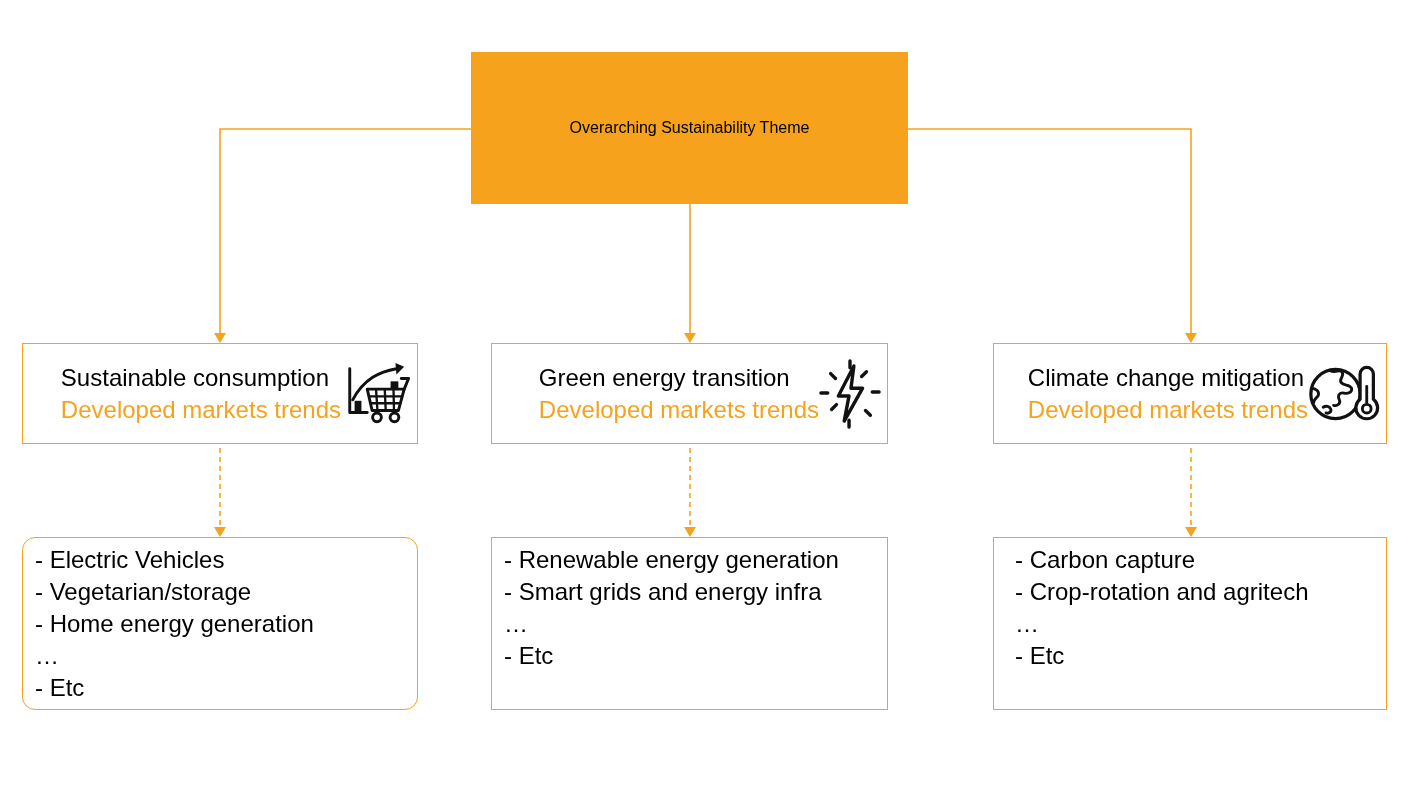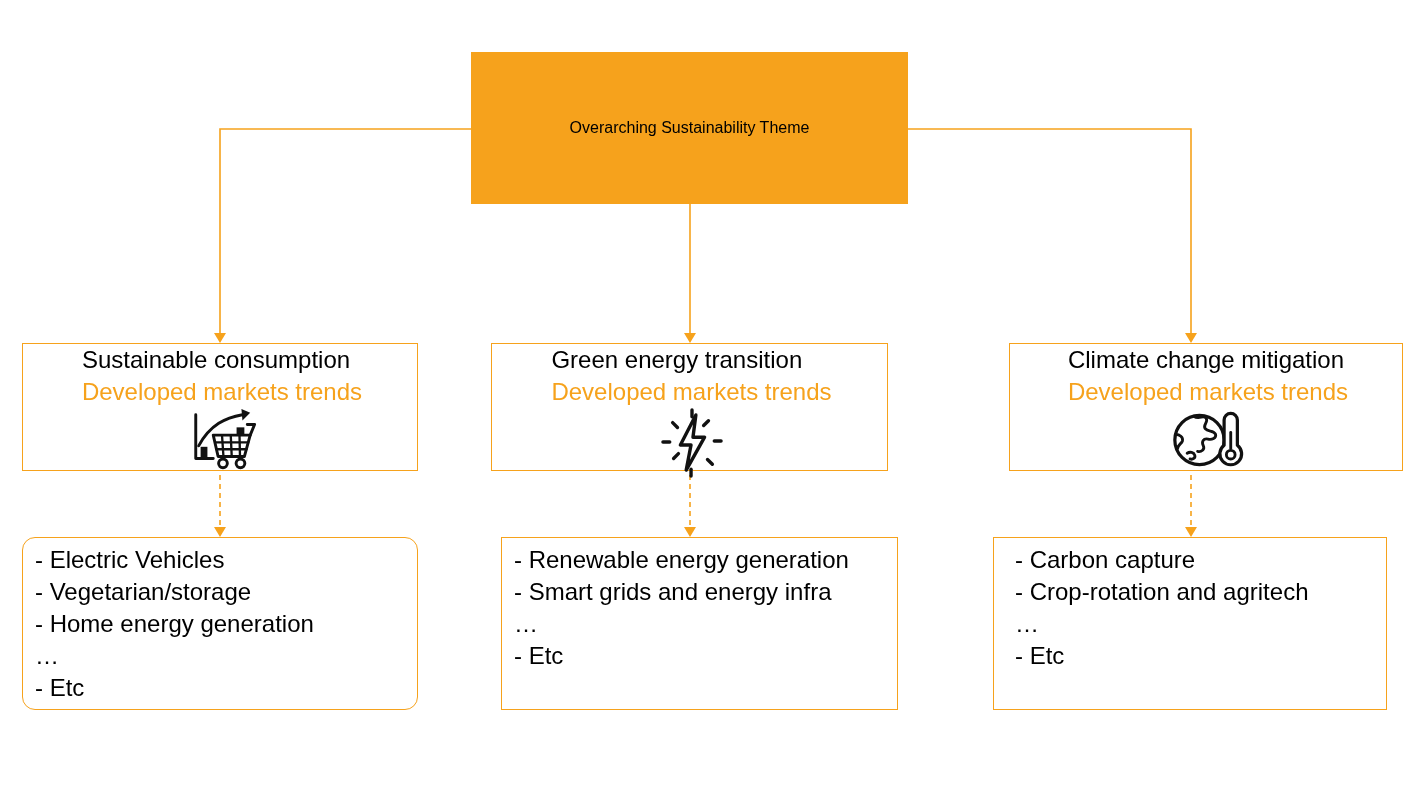--- a/index.html
+++ b/index.html
@@ -28,49 +28,48 @@
     left: 471px; top: 52px;
     width: 437px; height: 152px;
     background: var(--accent);
     display: flex; align-items: center; justify-content: center;
     font-size: 16px;
     color: var(--ink);
   }
 
   .branch-box {
     position: absolute;
-    top: 343px; height: 128px;
+    top: 343px; height: 101px;
     box-sizing: border-box;
     background: #ffffff;
     border: 1.5px solid var(--accent);
-    display: flex; align-items: center; justify-content: space-between;
+    display: flex; align-items: center; justify-content: flex-end;
     padding: 0 6px 0 10px;
-    flex-direction: column;
   }
   .branch-box.b1 { left: 22px;  width: 396px; }
   .branch-box.b2 { left: 491px; width: 397px; }
-  .branch-box.b3 { left: 993px; width: 394px; margin-left: 16px; }
+  .branch-box.b3 { left: 993px; width: 394px; }
 
   .branch-heading   { font-size: 24px; line-height: 32px; color: var(--ink); white-space: nowrap; }
   .branch-subheading{ font-size: 24px; line-height: 32px; color: var(--accent); white-space: nowrap; }
   .branch-icon { flex: 0 0 auto; display: flex; align-items: center; }
   .branch-icon svg { display: block; }
 
   .detail-box {
     position: absolute;
     top: 537px; height: 173px;
     box-sizing: border-box;
     background: #ffffff;
     border: 1.5px solid var(--accent);
     padding: 6px 6px 0 12px;
     font-size: 24px; line-height: 32px;
     color: var(--ink);
   }
   .detail-box.b1 { left: 22px;  width: 396px; border-radius: 13px; }
-  .detail-box.b2 { left: 491px; width: 397px; margin-left: 10px; }
+  .detail-box.b2 { left: 491px; width: 397px; }
   .detail-box.b3 { left: 993px; width: 394px; padding-left: 21px; }
   .detail-item { white-space: nowrap; }
 
   .icon-stroke { fill: none; stroke: #111111; stroke-linecap: round; stroke-linejoin: round; }
 </style>
 </head>
 <body>
 
 <div class="canvas">
 

